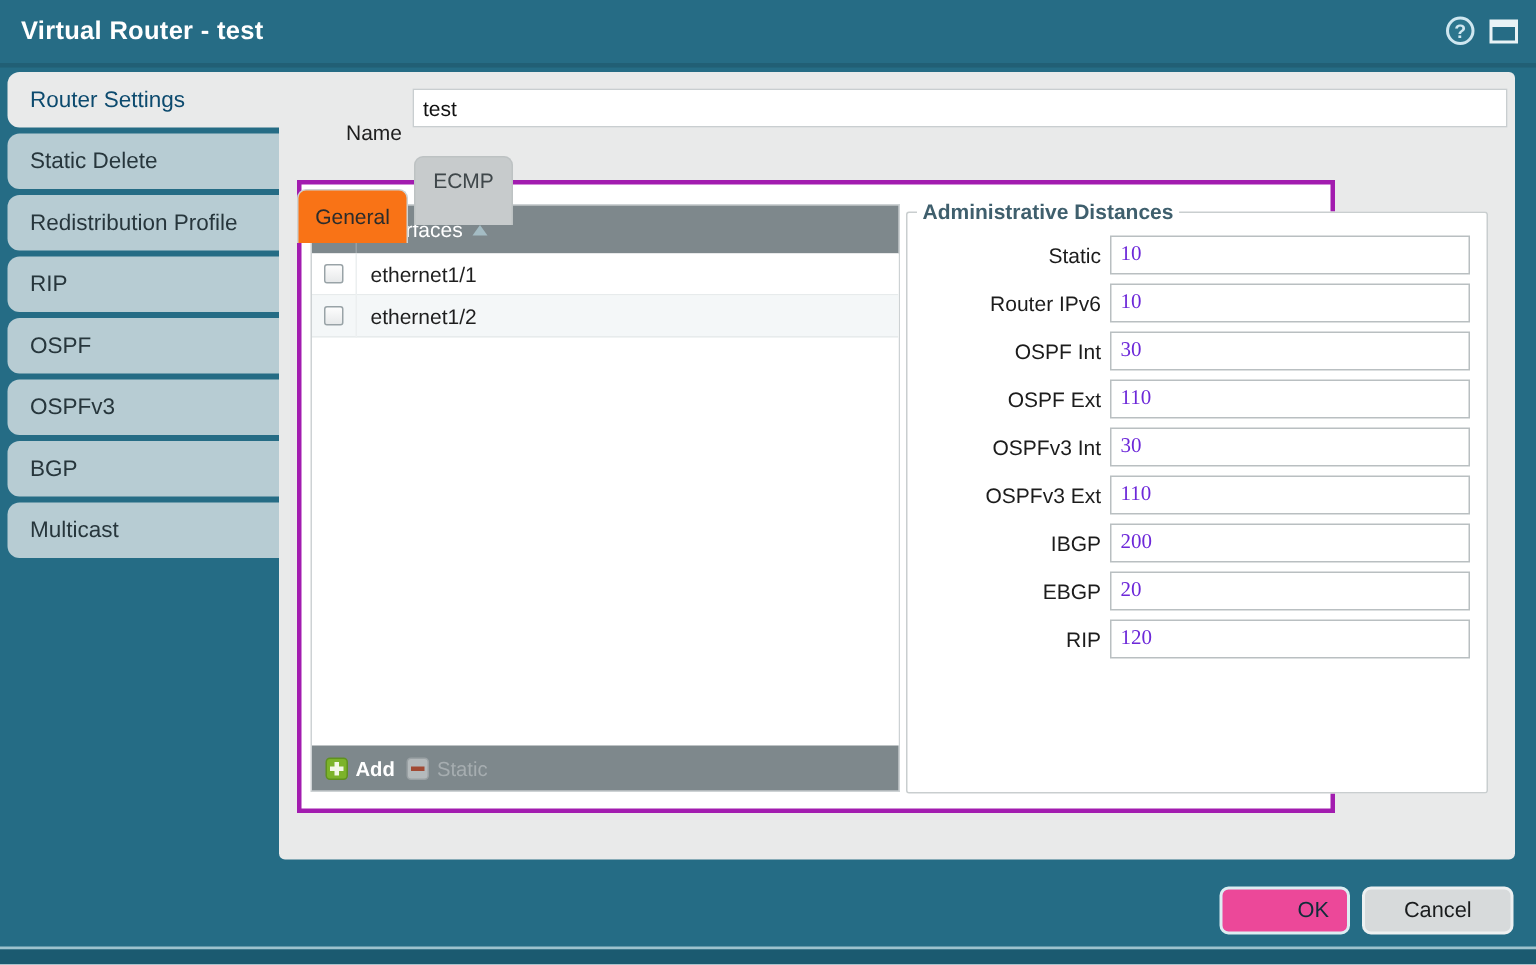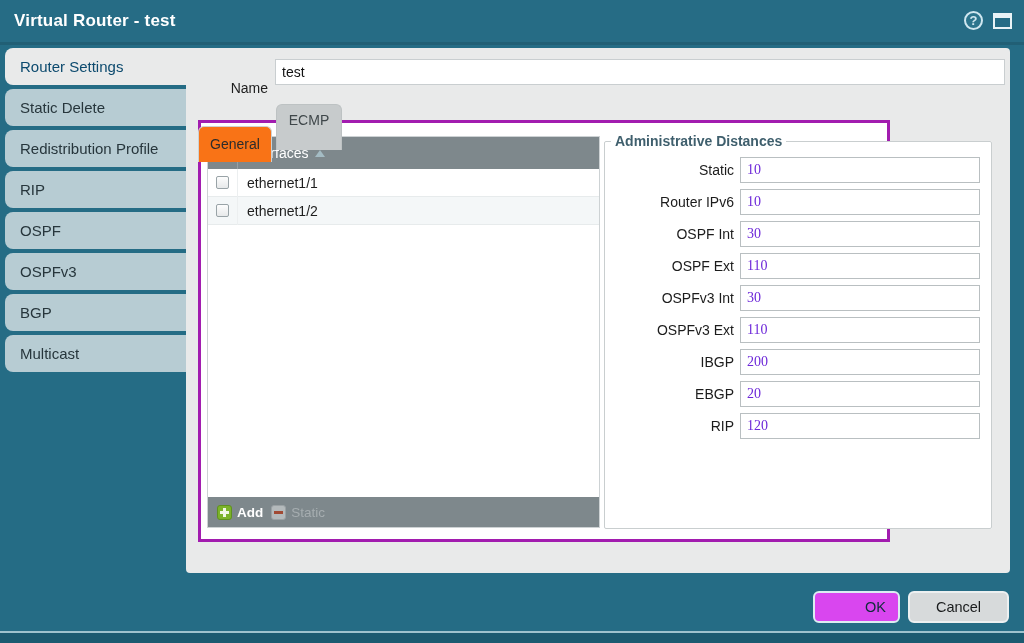--- a/index.html
+++ b/index.html
@@ -90,21 +90,21 @@
   .adm-fieldset legend { margin-left:6px; padding:0 4px; font-size:14px; font-weight:700; color:#3f5f6d; }
   .adm-row { display:flex; align-items:center; margin:0 0 6px 0; height:26px; }
   .adm-rows { padding-top:8px; }
   .adm-label { width:135px; text-align:right; font-size:14px; color:#1c1c1c; padding-right:6px; }
   .adm-input { width:240px; height:26px; border:1px solid #b9bfc1; background:#fff;
                font-size:14px; font-family:Liberation Serif, serif; padding:0 6px; color:#6d28d9; }
 
   
   .btn { position:absolute; top:591px; height:32px; border-radius:6px; font-size:14.5px;
          font-family:"Liberation Sans",sans-serif; cursor:pointer; }
-  .btn-ok { left:813px; width:87px; background:#d946ef; border:2px solid #dcedf2; color:#0f2d3a;padding-left:38px; }
+  .btn-ok { left:813px; width:87px; background:#ec4899; border:2px solid #dcedf2; color:#0f2d3a;padding-left:38px; }
   .btn-cancel { left:908px; width:101px; background:#d7dadb; border:2px solid #edf0f1; color:#1a1c1d; }
 
   .bottom-rule { position:absolute; left:0; top:631px; width:1024px; height:2px; background:#9ec2cd; }
   .bottom-strip { position:absolute; left:0; top:633px; width:1024px; height:10px; background:#1b5a70; }
 </style>
 </head>
 <body>
 
 <div class="stage">
 

